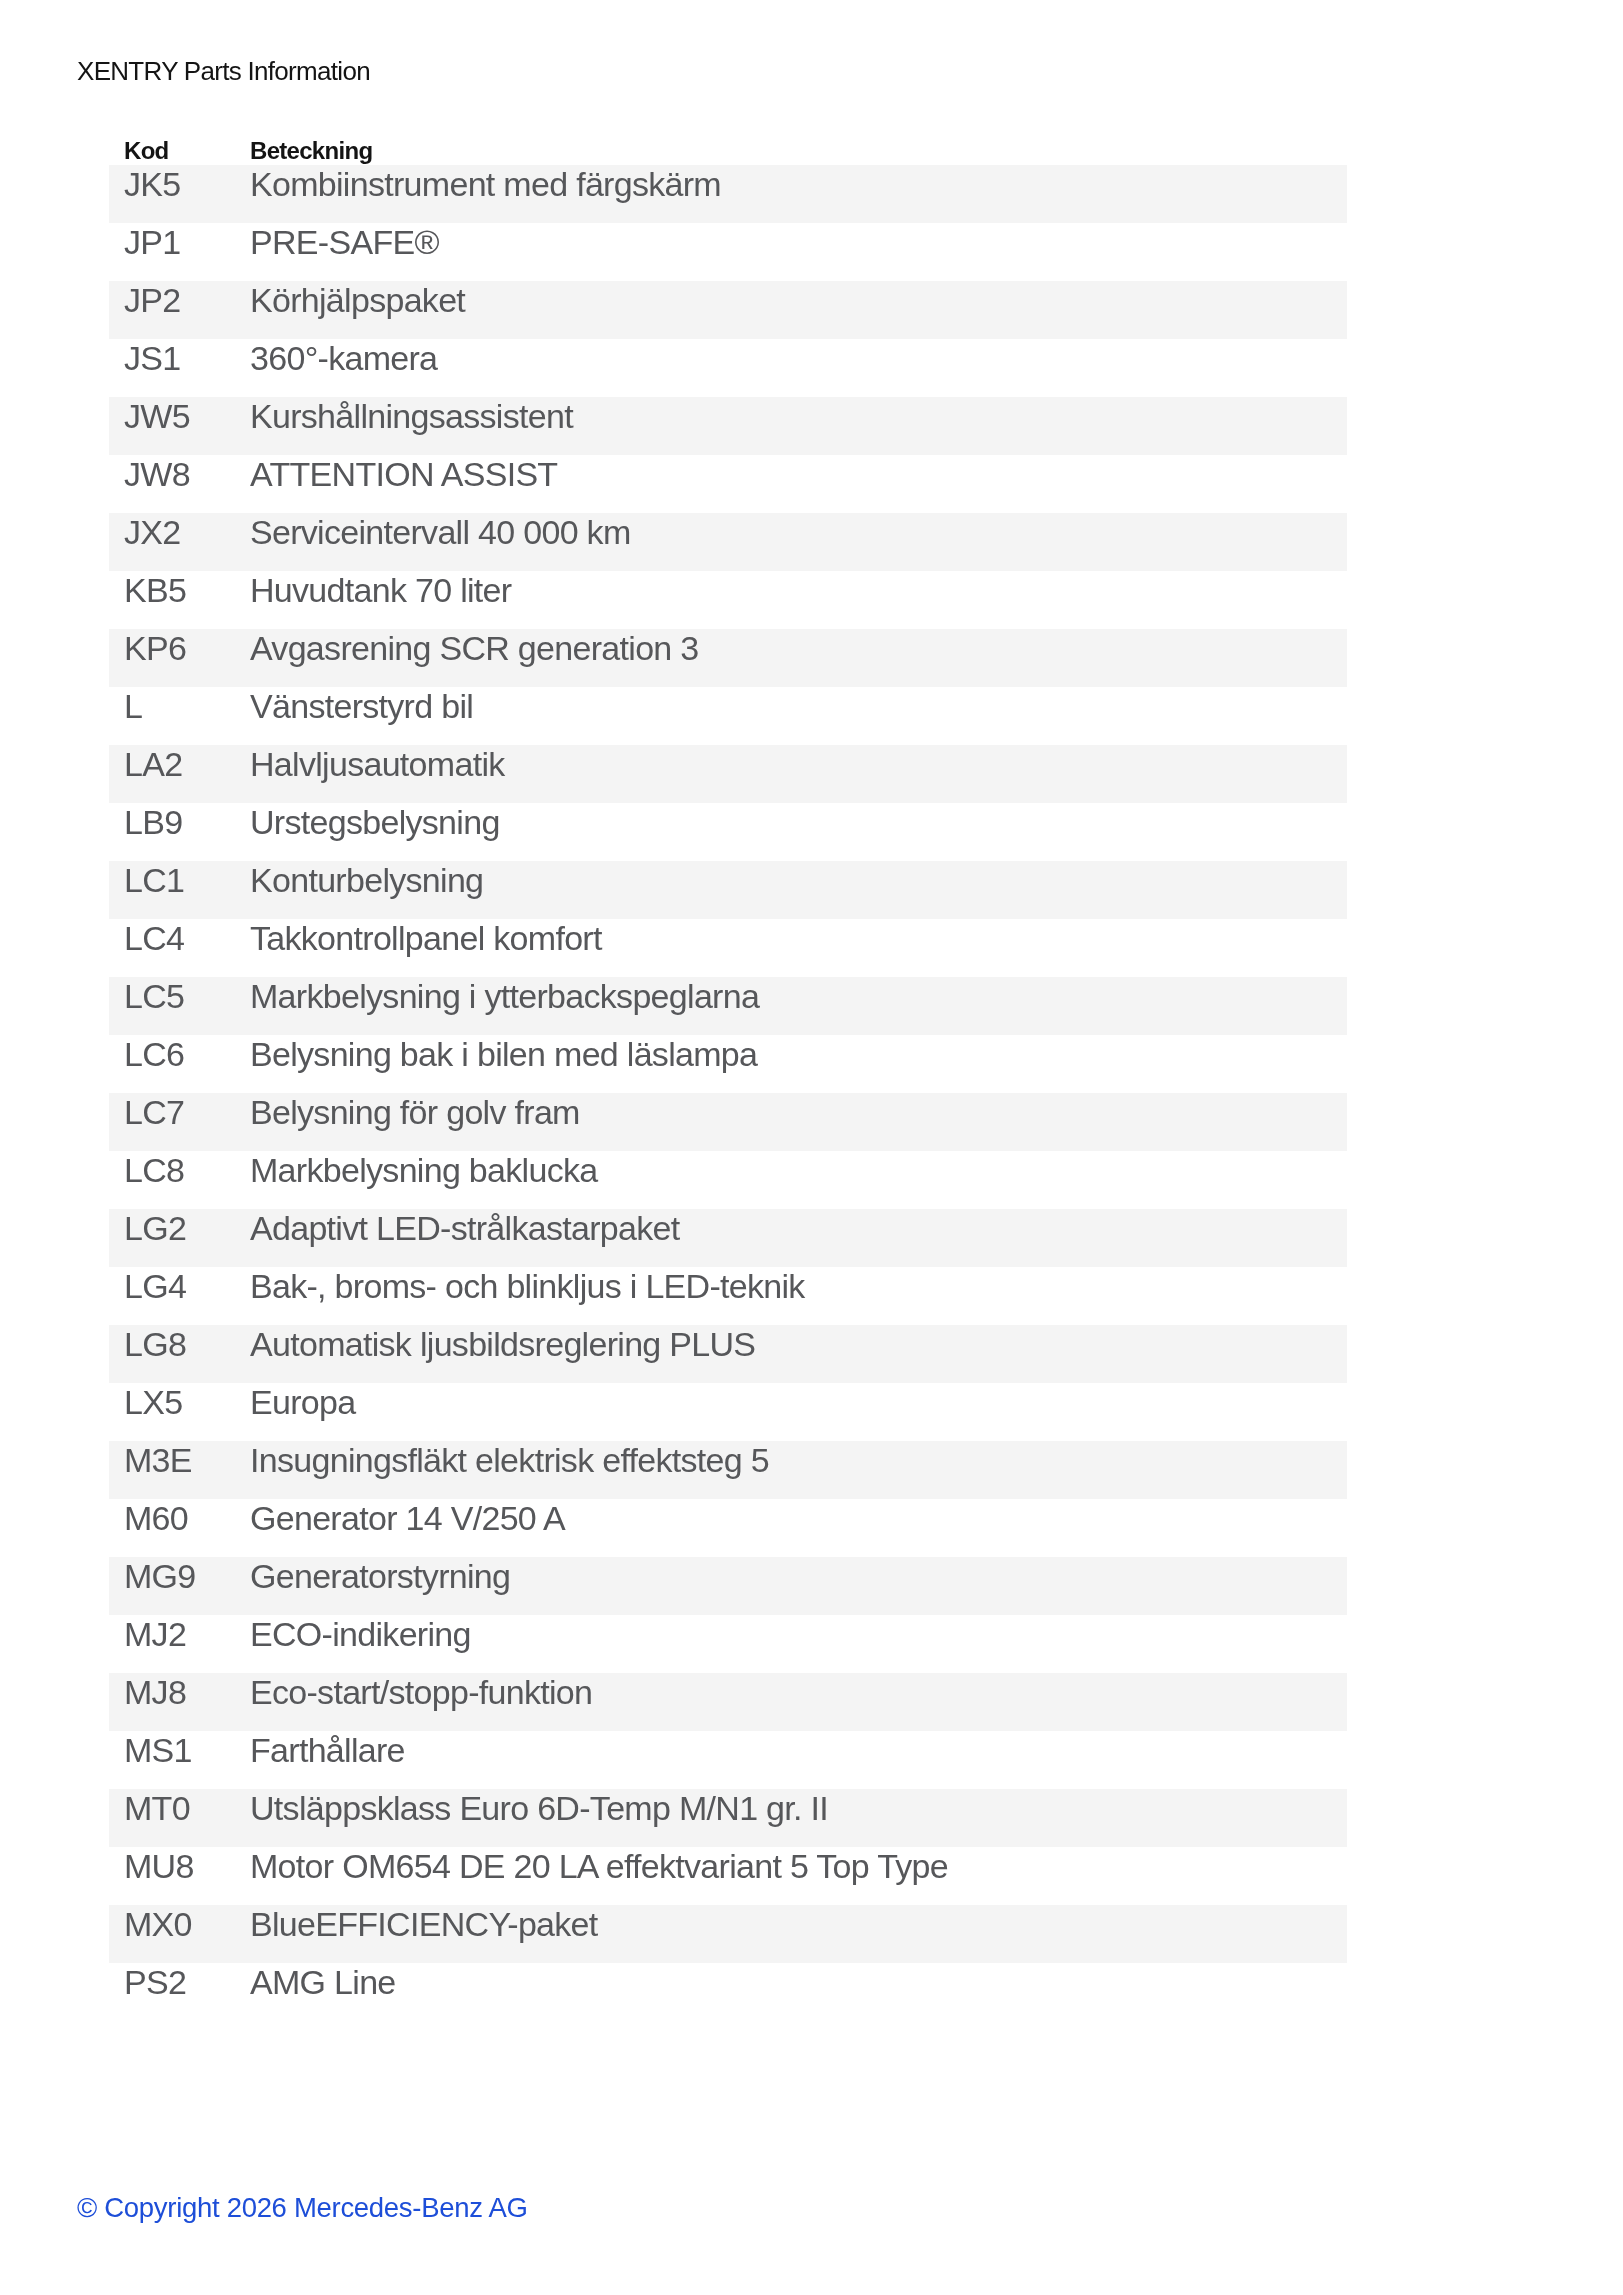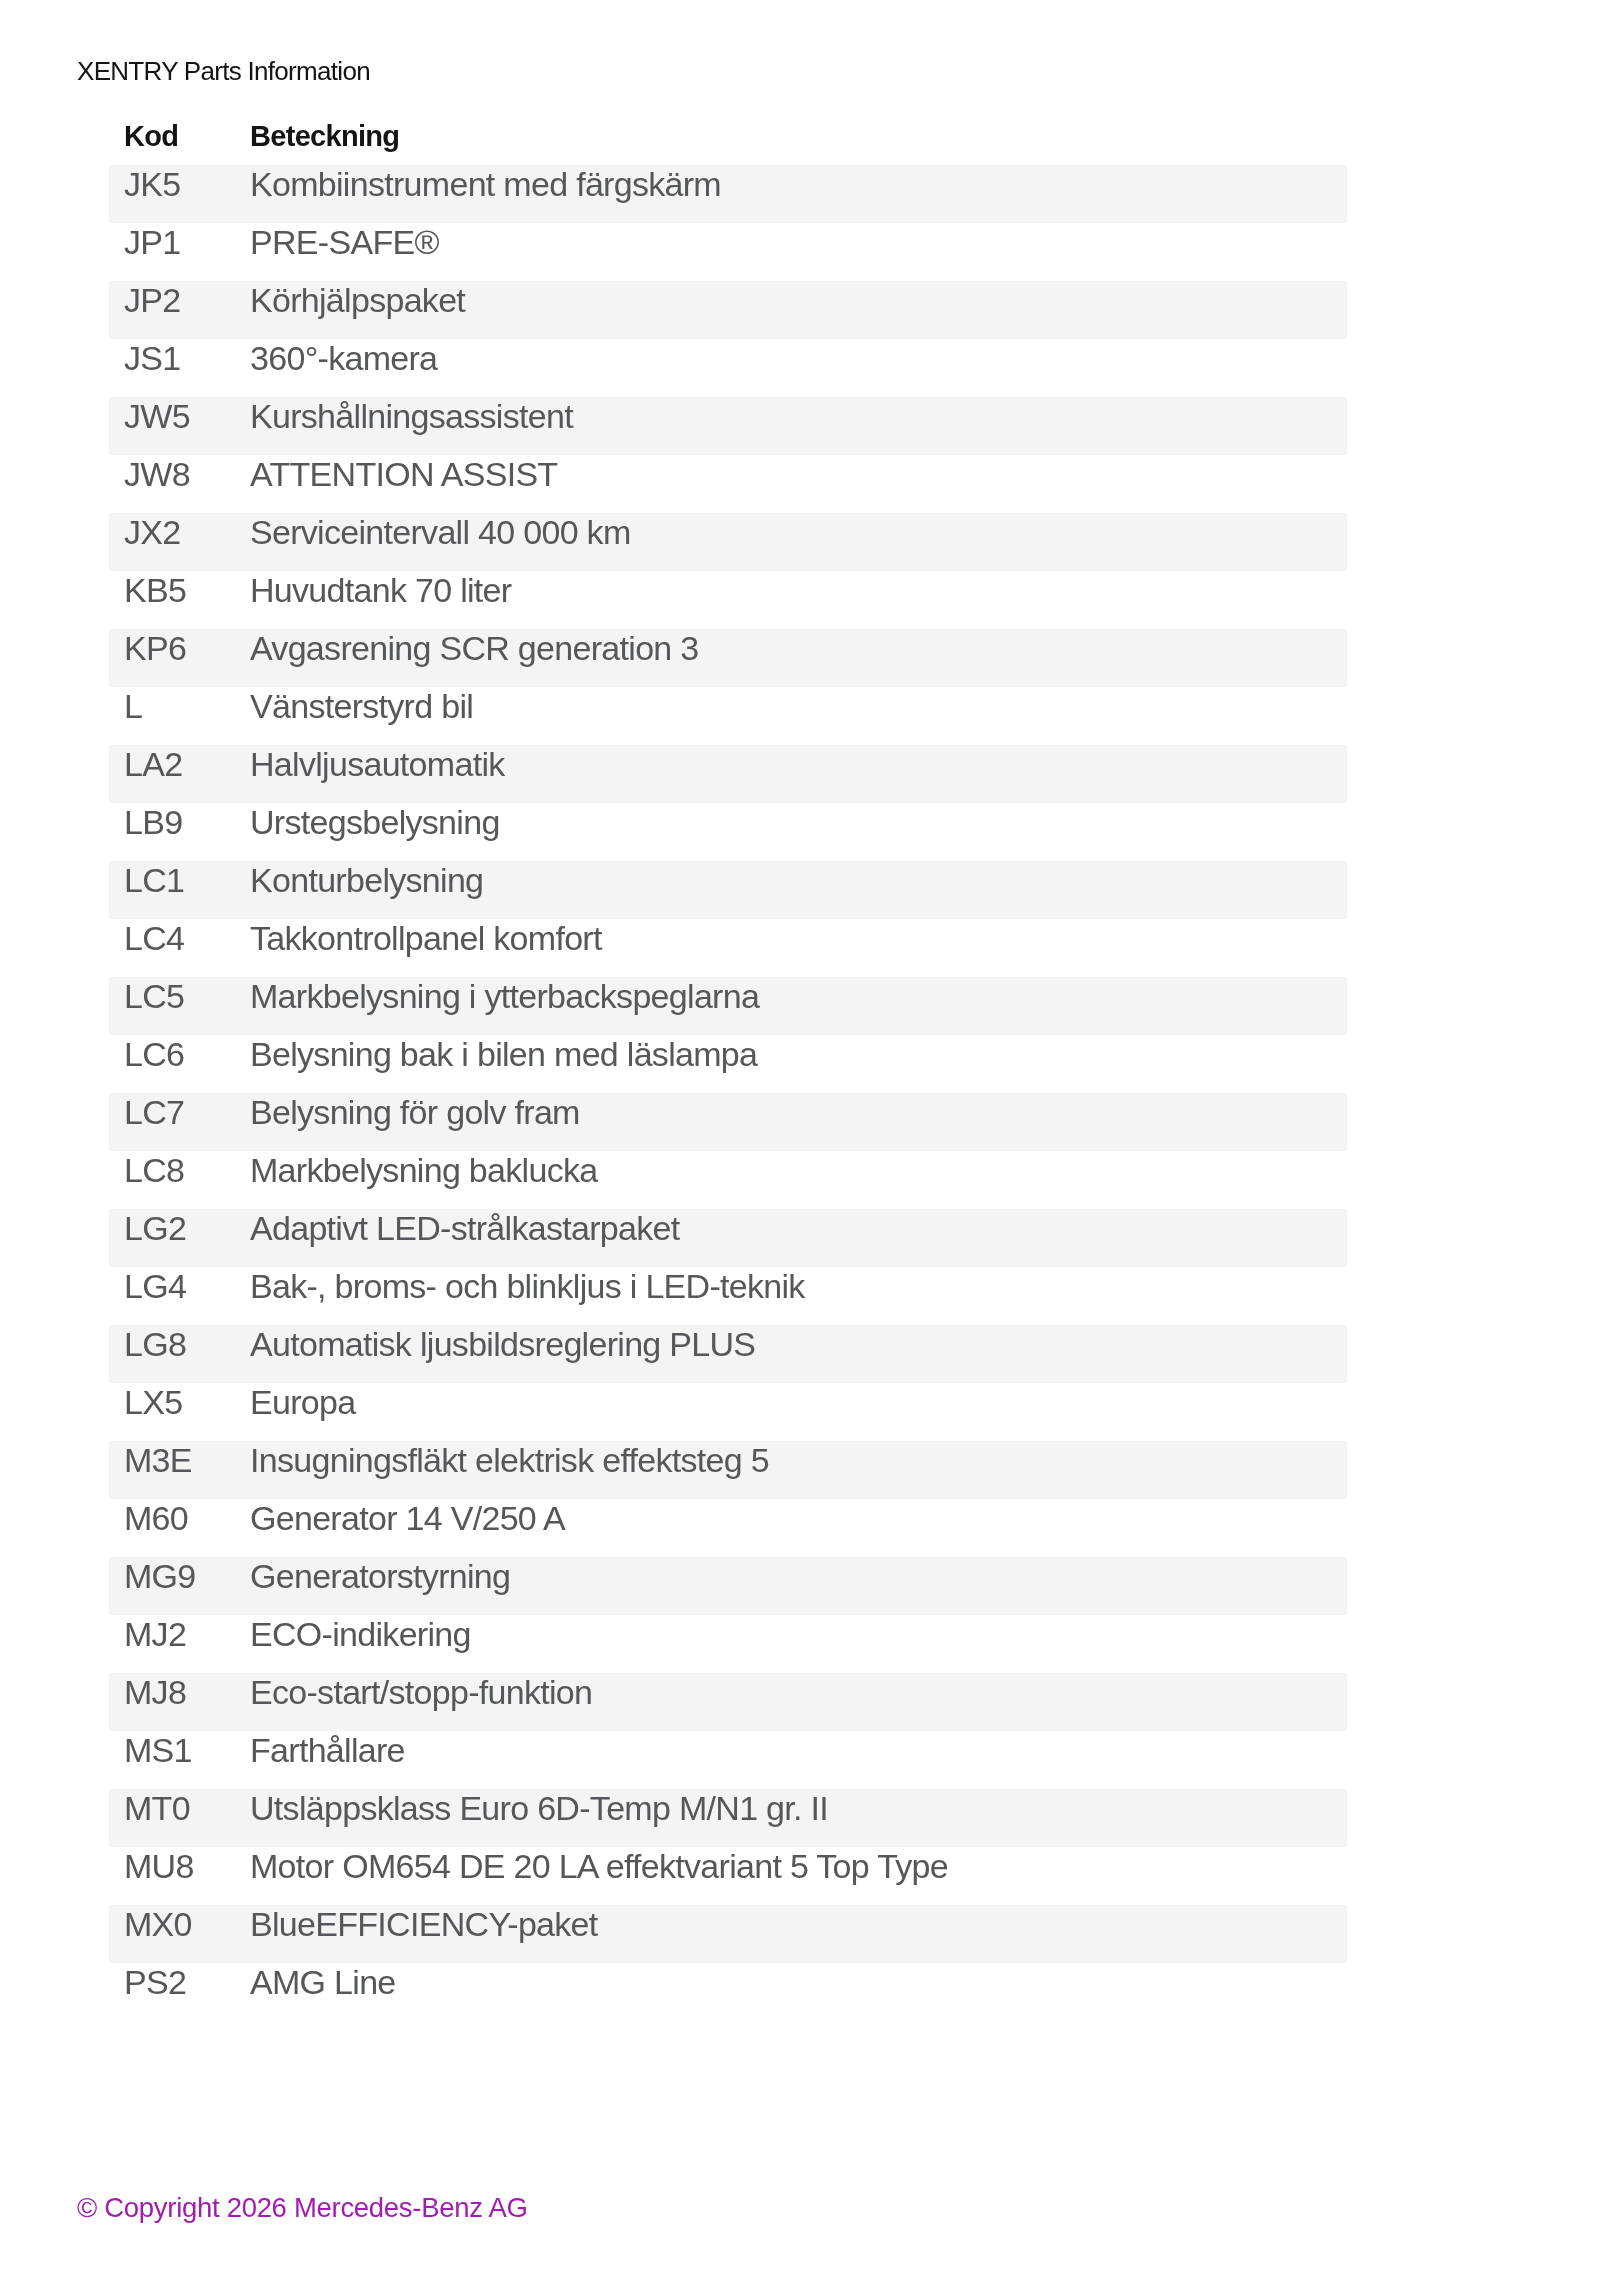--- a/index.html
+++ b/index.html
@@ -21,23 +21,23 @@
     white-space: nowrap;
   }
   .table {
     position: absolute;
     left: 109px;
     top: 107px;
     width: 1412px;
   }
   .thead {
     display: flex;
-    align-items: center;
+    align-items: flex-end;
     height: 58px;
-    font-size: 29px;
+    font-size: 24px;
     font-weight: bold;
     letter-spacing: -0.7px;
     color: #141414;
   }
   .col-code {
     width: 141px;
     padding-left: 15px;
     box-sizing: border-box;
     flex: 0 0 auto;
   }
@@ -50,21 +50,21 @@
     letter-spacing: -0.7px;
     color: #56575a;
   }
   .row:nth-child(odd) { background: #f4f4f4; }
   .footer {
     position: absolute;
     left: 77px;
     top: 2192px;
     font-size: 27.5px;
     letter-spacing: -0.3px;
-    color: #a21caf;
+    color: #1d4ed8;
     white-space: nowrap;
   }
 </style>
 </head>
 <body>
 
 <div class="page">
 
   <div class="title">XENTRY Parts Information</div>
 

